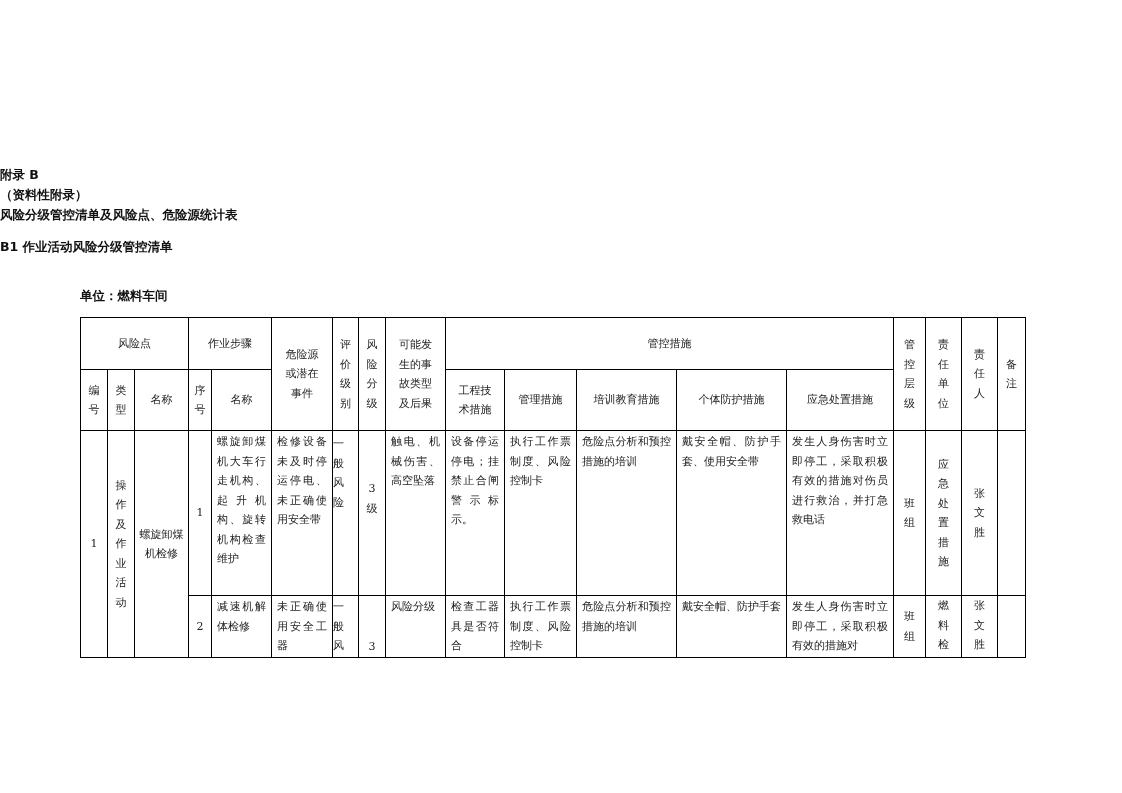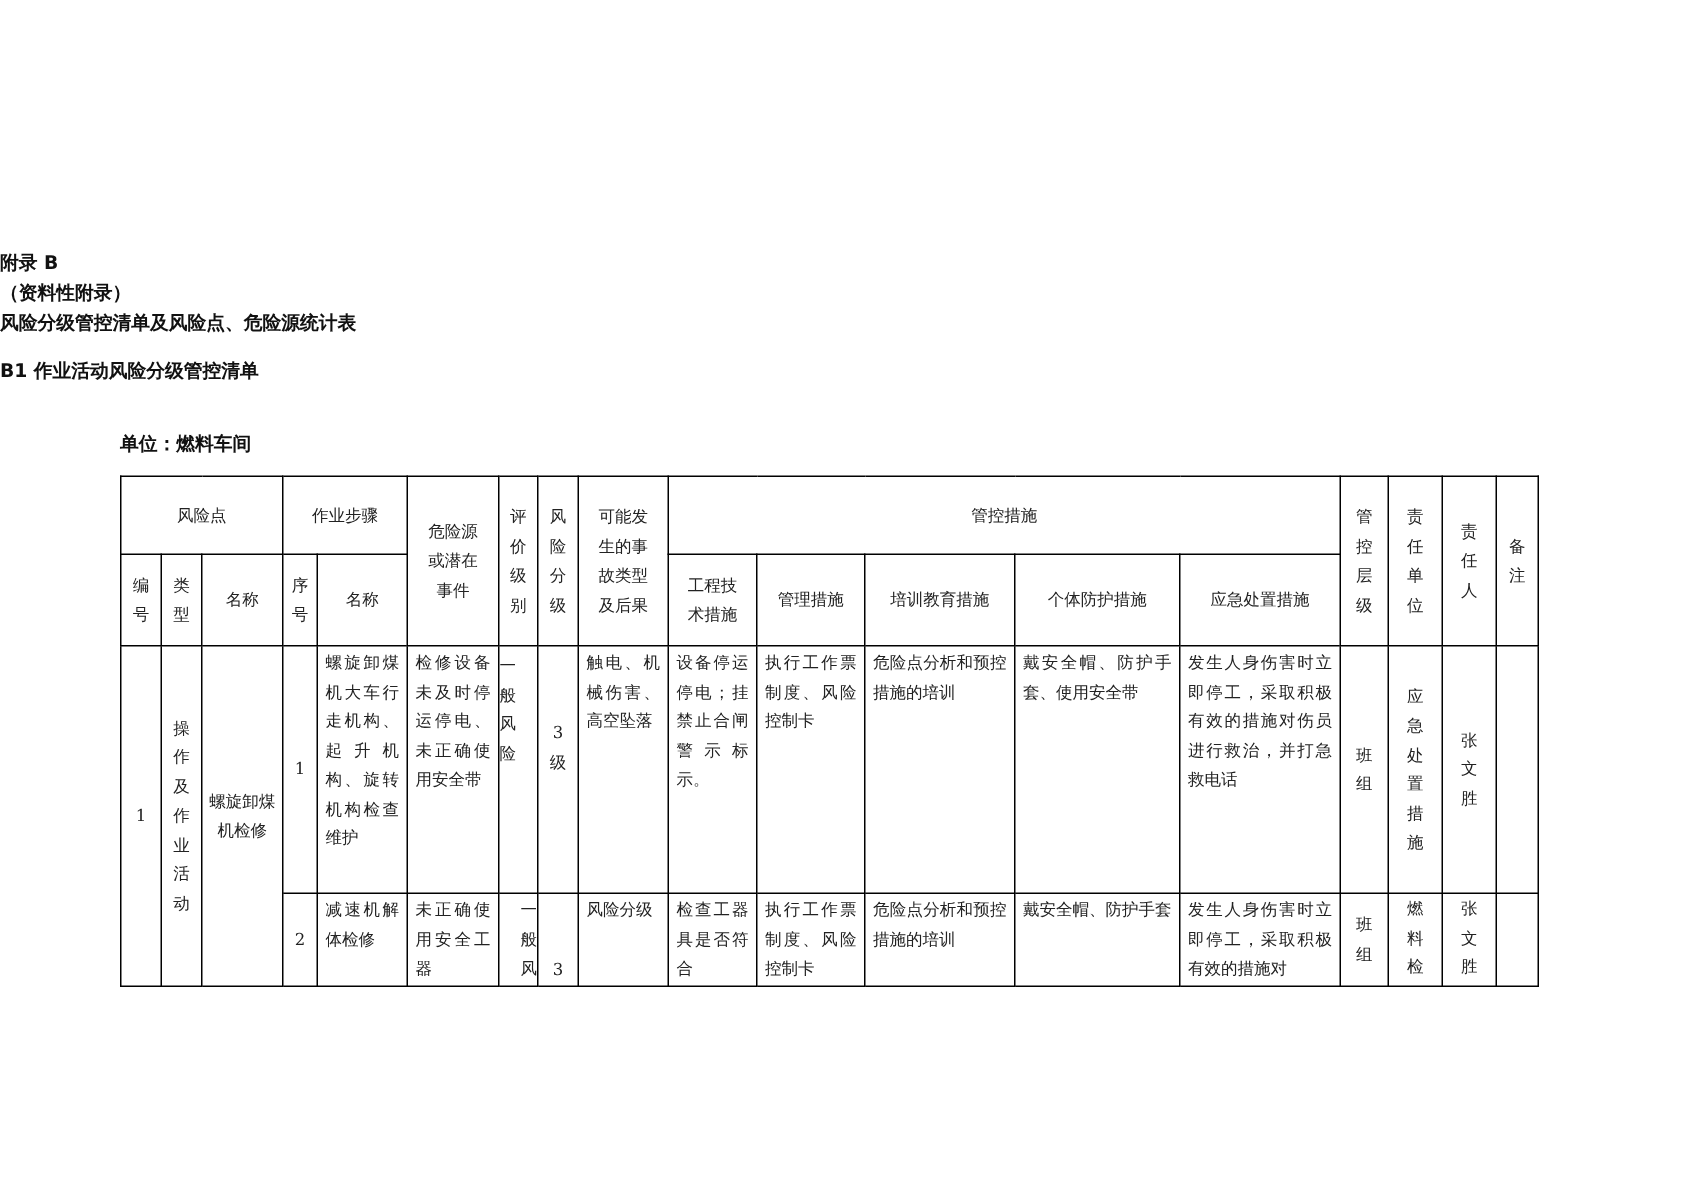--- a/index.html
+++ b/index.html
@@ -98,21 +98,21 @@
     <td><span class="vert">班组</span></td>
     <td><span class="vert">应急处置措施</span></td>
     <td><span class="vert">张文胜</span></td>
     <td></td>
   </tr>
 
   <tr class="r2">
     <td>2</td>
     <td class="top">减速机解体检修</td>
     <td class="top">未正确使用安全工器</td>
-    <td class="top" style="text-align:right;padding:1px 0;"><span class="vert">一般风</span></td>
+    <td class="top" style="text-align:left;padding:1px 0;"><span class="vert">一般风</span></td>
     <td style="vertical-align:bottom;padding-bottom:1px;"><span class="vert">3</span></td>
     <td class="top">风险分级</td>
     <td class="top">检查工器具是否符合</td>
     <td class="top">执行工作票制度、风险控制卡</td>
     <td class="top">危险点分析和预控措施的培训</td>
     <td class="top">戴安全帽、防护手套</td>
     <td class="top">发生人身伤害时立即停工，采取积极有效的措施对</td>
     <td><span class="vert">班组</span></td>
     <td style="vertical-align:top;"><span class="vert">燃料检</span></td>
     <td style="vertical-align:top;"><span class="vert">张文胜</span></td>

